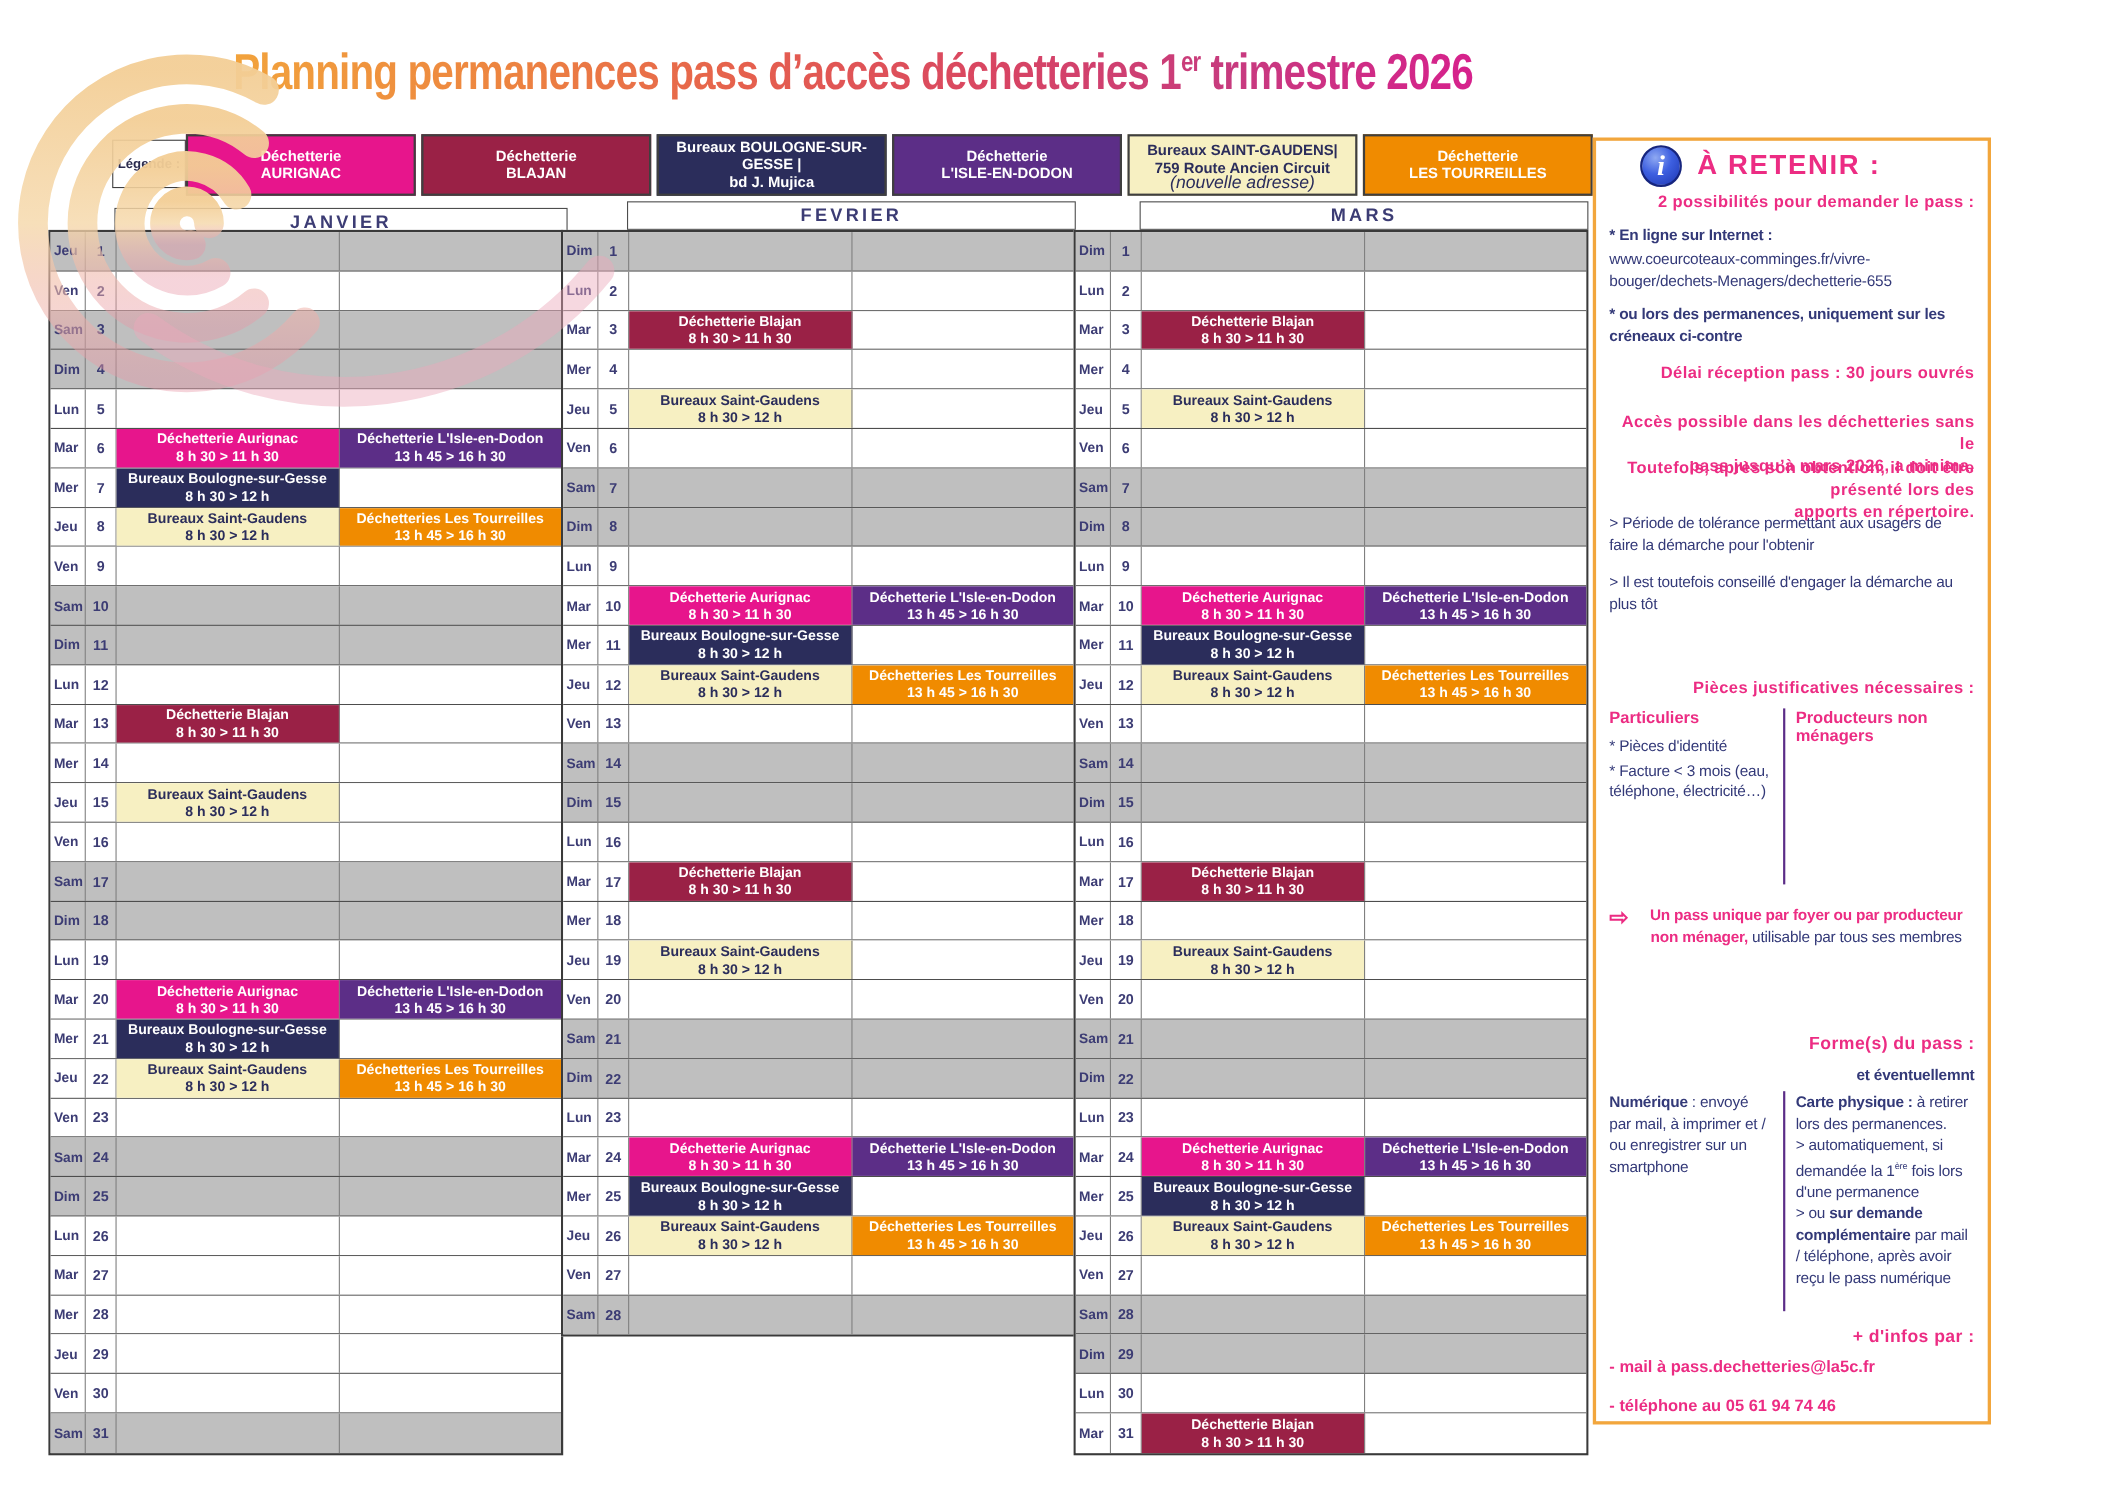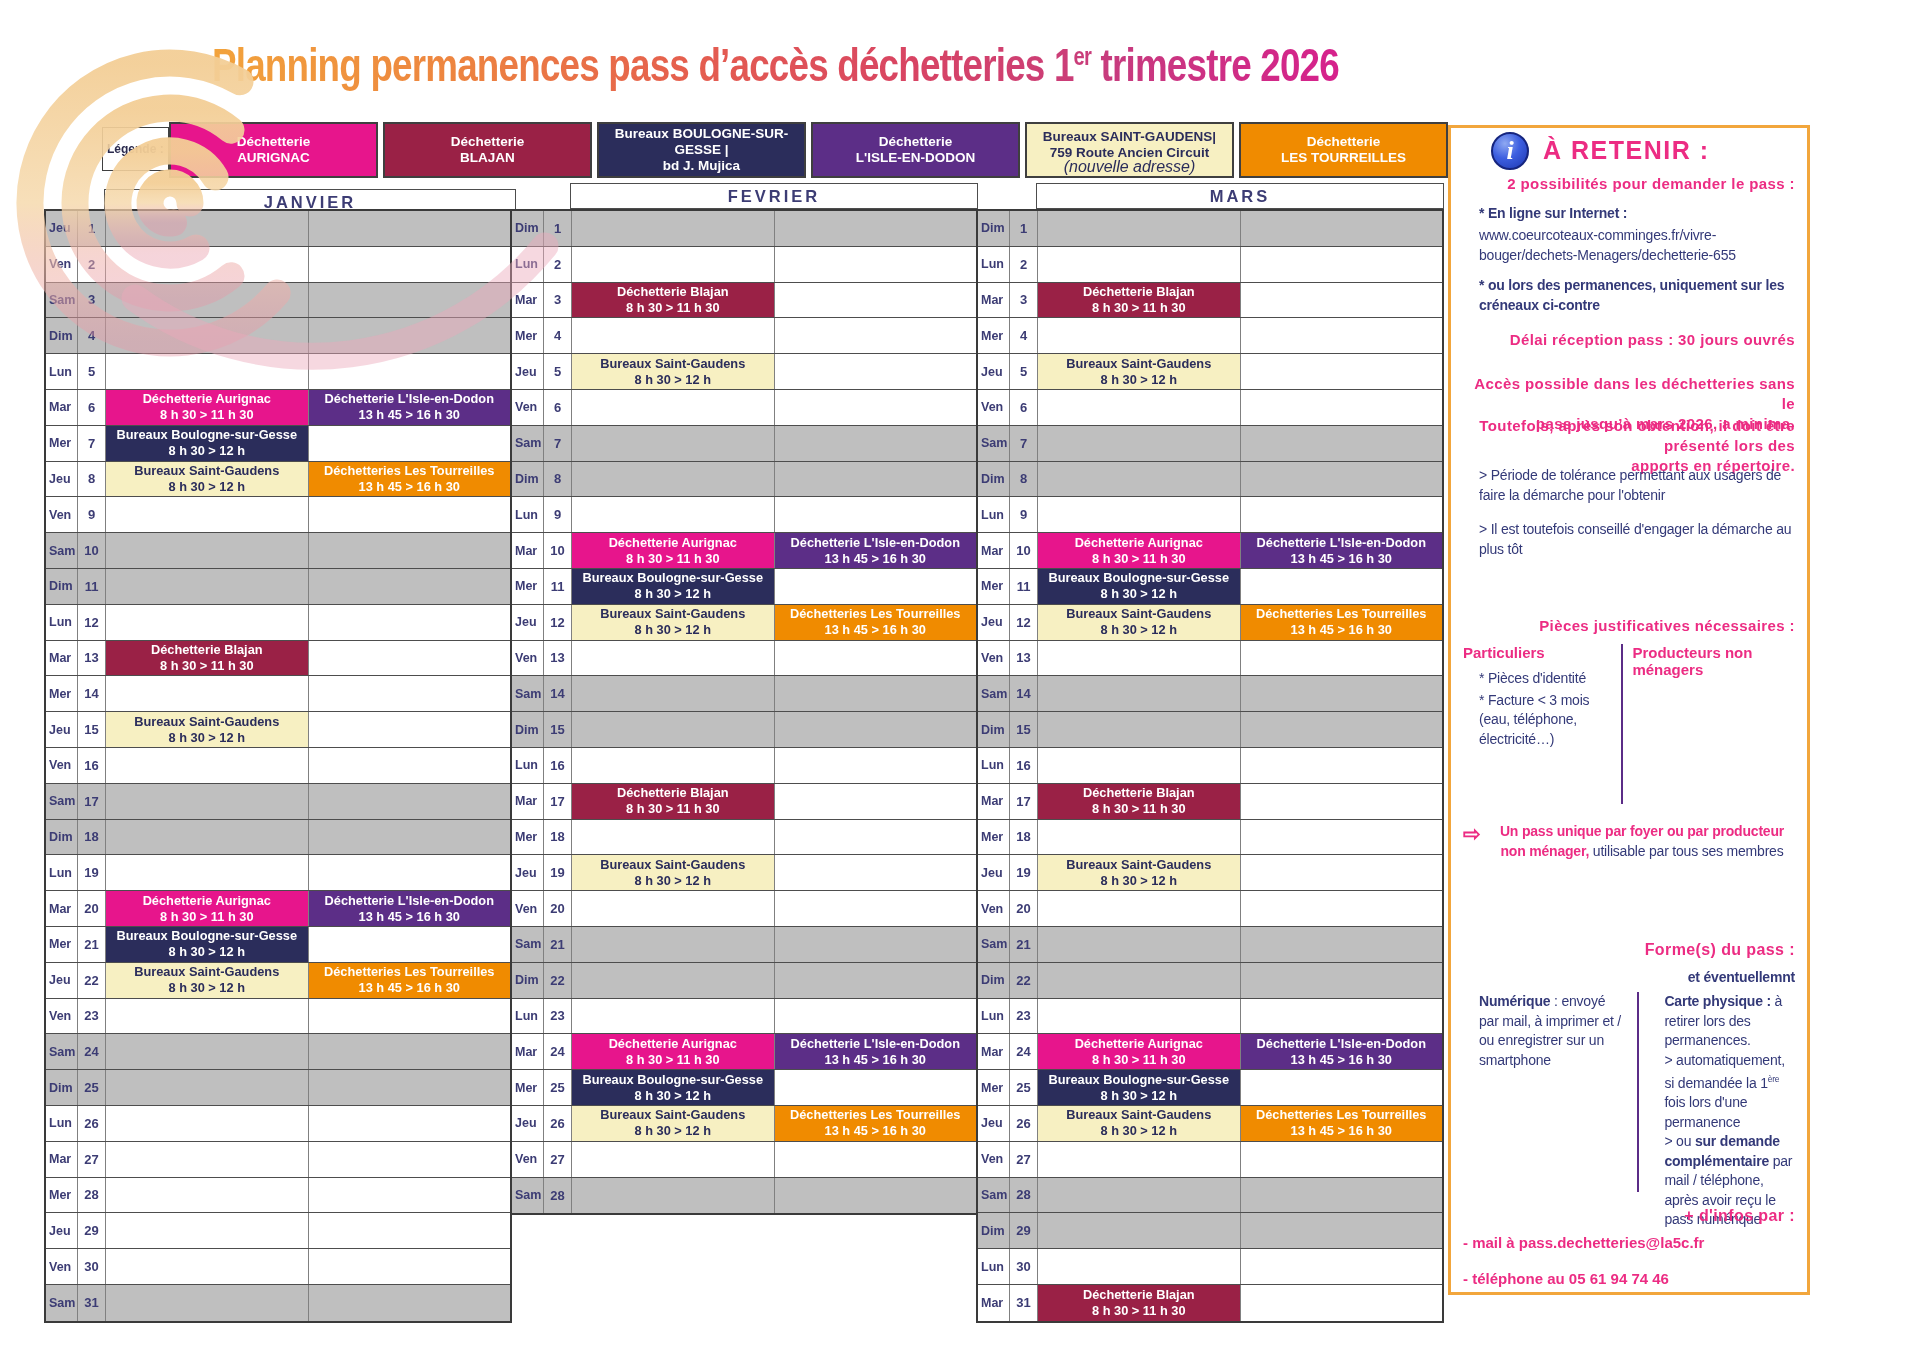--- a/index.html
+++ b/index.html
@@ -35,21 +35,21 @@
   .c.name{width:32px;font-weight:bold;font-size:12.5px;color:#3C3C74;justify-content:flex-start;padding-left:3px;}
   .c.num{width:28px;font-weight:bold;font-size:13px;color:#3C3C74;}
   .c.ev{flex:1;flex-direction:column;justify-content:center;line-height:16px;font-weight:bold;
         font-size:12.8px;text-align:center;}
   .c.last{border-right:none;}
   
   .panel{position:absolute;left:1448px;top:125px;width:362px;height:1170px;border:3px solid #F2A63C;
          background:#fff;box-sizing:border-box;z-index:4;}
   .panel>div{position:absolute;left:12px;right:12px;}
   .pink{color:#EC2C83;}
-  .navy{color:#333978;font-size:14px;line-height:19.5px;letter-spacing:-0.2px;margin-left:16px;}
+  .navy{color:#333978;font-size:14px;line-height:19.5px;letter-spacing:-0.2px;}
   .bold{font-weight:bold;}
   .center{text-align:right;}
   .fun{font-weight:bold;letter-spacing:.4px;font-size:15px;line-height:20px;}
   .p-head{height:40px;}
   .info-icon{position:absolute;left:28px;top:4px;width:38px;height:38px;border-radius:50%;
          background:radial-gradient(circle at 35% 28%,#8FA9F2 0%,#3D5FE0 45%,#1D36B0 100%);
          border:2px solid #16257E;box-sizing:border-box;display:flex;align-items:center;justify-content:center;
          color:#fff;font-family:"Liberation Serif",serif;font-style:italic;font-weight:bold;font-size:26px;}
   .p-title{position:absolute;left:80px;right:20px;top:8px;text-align:left;font-size:25px;font-weight:bold;
          letter-spacing:1.5px;color:#EC2C83;}

